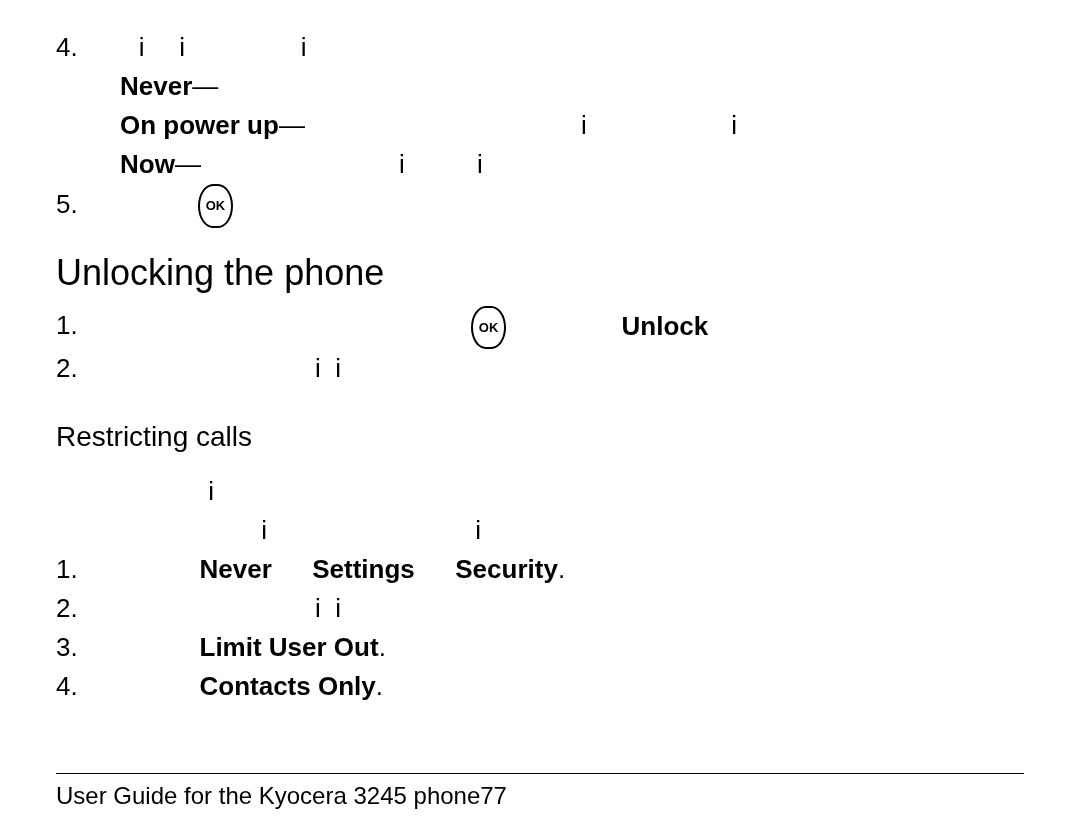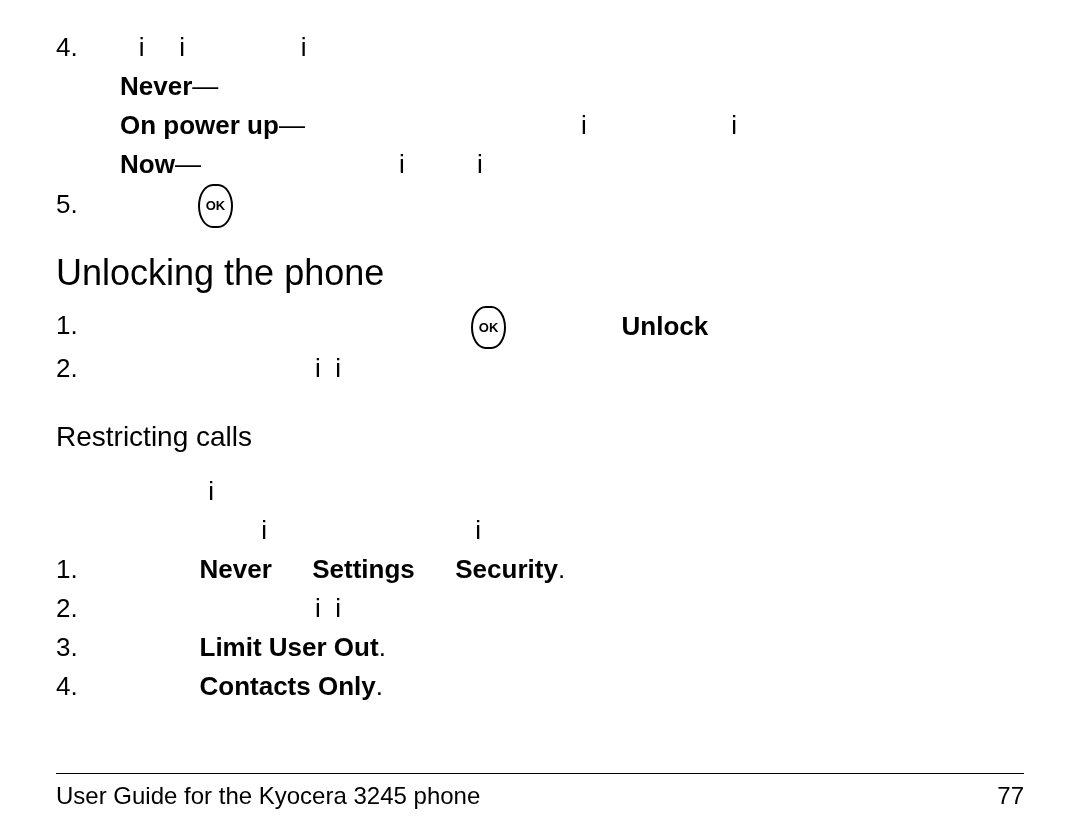--- a/index.html
+++ b/index.html
@@ -59,21 +59,20 @@
     margin-bottom: 14px;
   }
   .footer {
     position: absolute;
     left: 56px;
     right: 56px;
     bottom: 24px;
     border-top: 1px solid #000;
     padding-top: 8px;
     display: flex;
-    justify-content: space-between;
     font-size: 24px;
   }
   .dash { letter-spacing: 0; }
 </style>
 </head>
 <body>
 
 <div class="page">
   <div class="content">
 

